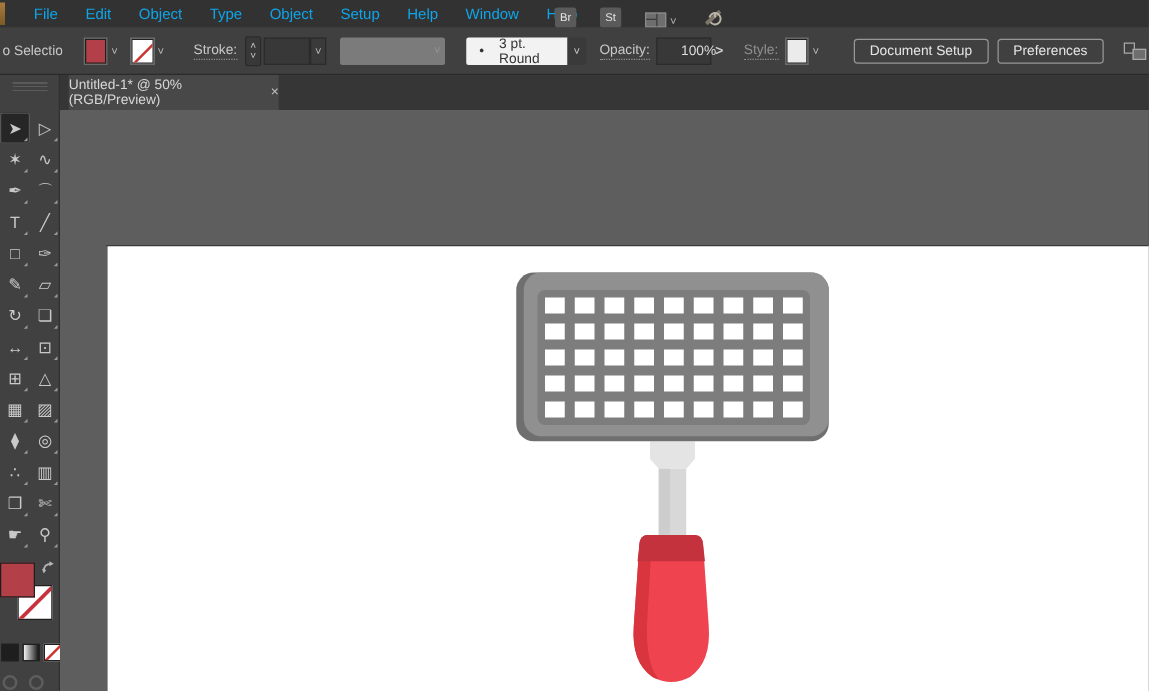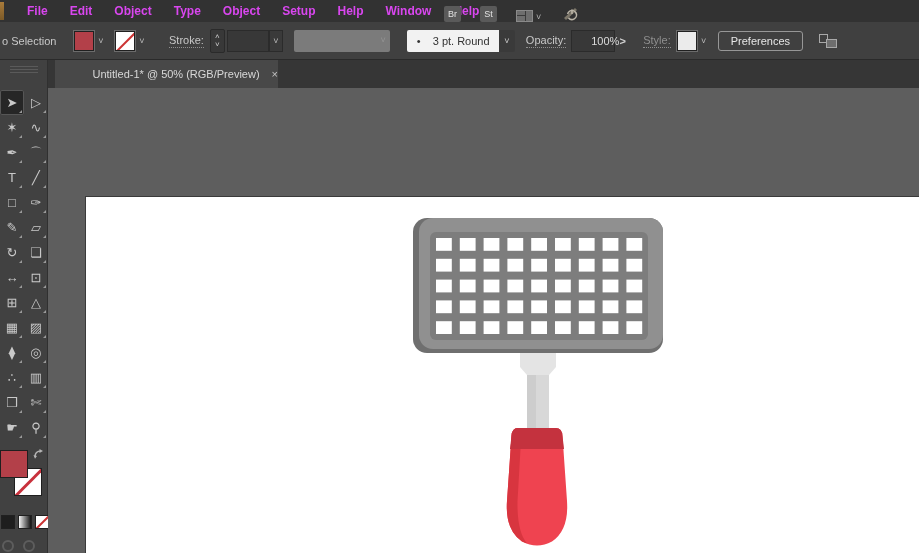--- a/index.html
+++ b/index.html
@@ -5,21 +5,21 @@
   * { margin:0; padding:0; box-sizing:border-box; }
   html,body { width:919px; height:553px; overflow:hidden; background:#3f3f3f;
     font-family:"Liberation Sans", sans-serif; -webkit-font-smoothing:antialiased; }
 
   
   .menubar { position:absolute; left:0; top:0; width:919px; height:22px;
     background:#323232; display:flex; align-items:center; }
   .app-logo-sliver { width:4px; height:18px; margin-left:0;
     background:linear-gradient(180deg,#a97b3a,#7c5a28); }
   .menu-items { display:flex; margin-left:12px; }
-  .menu-item { color:#d946ef; font-size:12px; padding:0 11px; line-height:22px; cursor:default;font-weight:bold; }
+  .menu-item { color:#0ea5e9; font-size:12px; padding:0 11px; line-height:22px; cursor:default; }
   .menu-right { position:absolute; left:444px; top:0; height:22px; display:flex; align-items:flex-end; }
   .mini-badge { width:17px; height:16px; background:#5a5a5a; color:#e3e3e3; font-size:9px;
     display:flex; align-items:center; justify-content:center; border-radius:2px; margin-right:19px; }
   .ws-icon { width:17px; height:12px; display:inline-block; position:relative; margin-right:3px;
     background:#6e6e6e; border:1px solid #8a8a8a; }
   .ws-icon::after { content:""; position:absolute; left:8px; top:0; width:1px; height:10px; background:#3a3a3a; }
   .ws-icon::before { content:""; position:absolute; left:0; top:4px; width:8px; height:1px; background:#3a3a3a; }
   .chev { color:#b5b5b5; font-size:9px; line-height:1; }
   .power-wrap { margin-left:22px; display:flex; align-items:center; }
 
@@ -54,21 +54,21 @@
     font-size:11px; background:transparent; white-space:nowrap; }
   .align-ic { width:20px; height:18px; position:relative; margin-left:16px; flex:none; }
   .align-ic i { position:absolute; border:1px solid #a9a9a9; }
 
   
   .tabbar { position:absolute; left:0; top:60px; width:919px; height:28px; background:#363636; display:flex; }
   .tabbar-left { width:48px; height:28px; background:#414141; border-right:1px solid #303030;
     display:flex; align-items:flex-start; justify-content:center; padding-top:5px; }
   .grip { width:28px; height:8px;
     background:repeating-linear-gradient(0deg,#5a5a5a 0 1px,transparent 1px 3px); }
-  .doc-tab { margin-left:7px; width:223px; height:28px; background:#484848; color:#d8d8d8;
+  .doc-tab { margin-left:7px; width:168px; height:28px; background:#484848; color:#d8d8d8;
     font-size:11px; display:flex; align-items:center; justify-content:flex-end; gap:12px; }
   .tab-close { color:#c3c3c3; font-size:11px; }
 
   
   .toolbar { position:absolute; left:0; top:88px; width:48px; height:465px; background:#414141;
     border-right:1px solid #303030; }
   .tools-grid { position:absolute; left:0; top:2px; width:48px; display:grid;
     grid-template-columns:24px 24px; grid-auto-rows:25px; }
   .tool { position:relative; display:flex; align-items:center; justify-content:center;
     color:#c9c9c9; font-size:13px; }
@@ -158,20 +158,21 @@
   <div class="brush-chev">˅</div>
 
   <span class="dotted-label" style="margin-left:11px;">Opacity:</span>
   <div class="field" style="width:44px; margin-left:5px; padding-left:19px;">100%</div>
   <div class="expand-btn">&gt;</div>
 
   <span class="dotted-label style-label" style="margin-left:13px;">Style:</span>
   <div class="swatch" style="margin-left:6px; background:#ebebeb;"></div>
   <div class="chev-box">˅</div>
 
+  <button class="cb-btn" style="margin-left:24px;">Document Setup</button>
   <button class="cb-btn" style="margin-left:7px;">Preferences</button>
 
   <div class="align-ic">
     <i style="left:0; top:2px; width:9px; height:9px;"></i>
     <i style="left:7px; top:7px; width:11px; height:9px; background:#6e6e6e;"></i>
   </div>
 </div>
 
 <div class="tabbar">
   <div class="tabbar-left">

